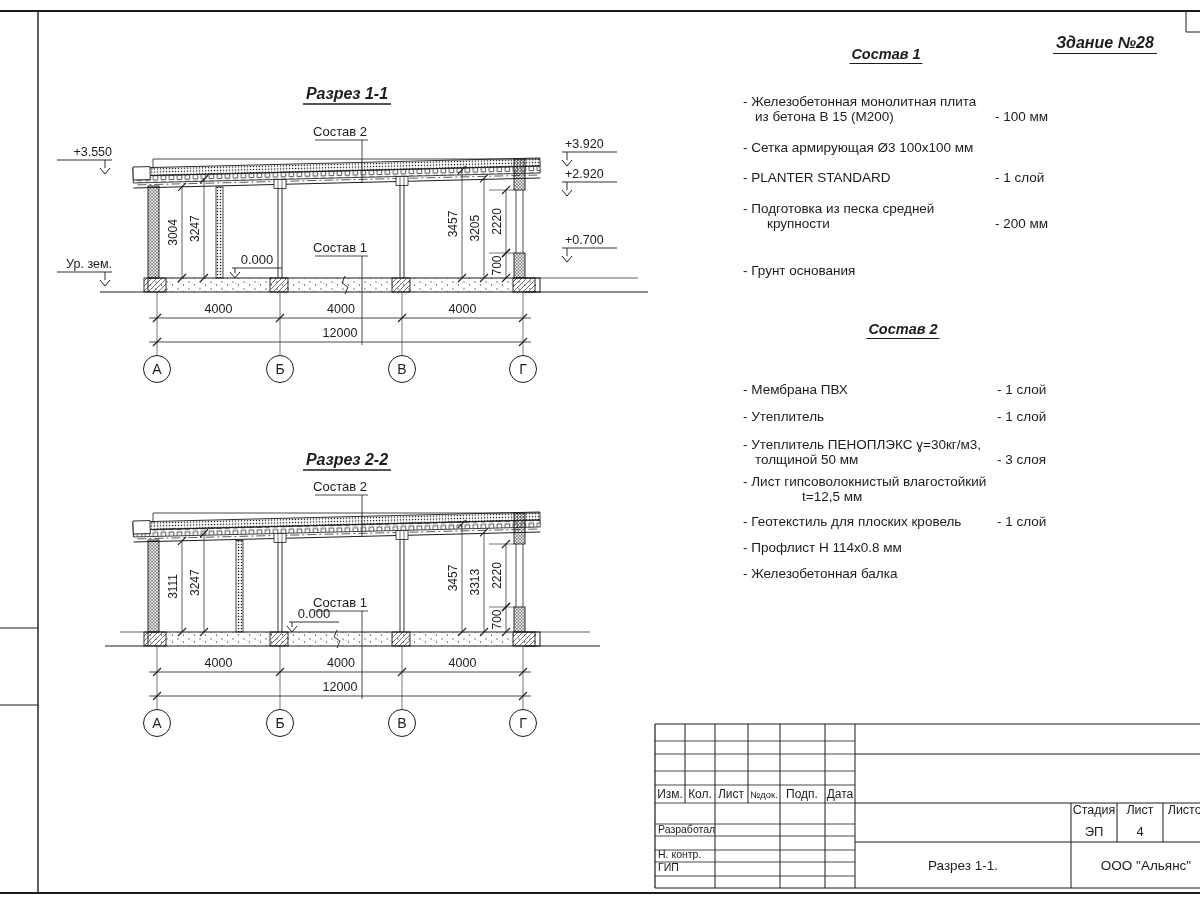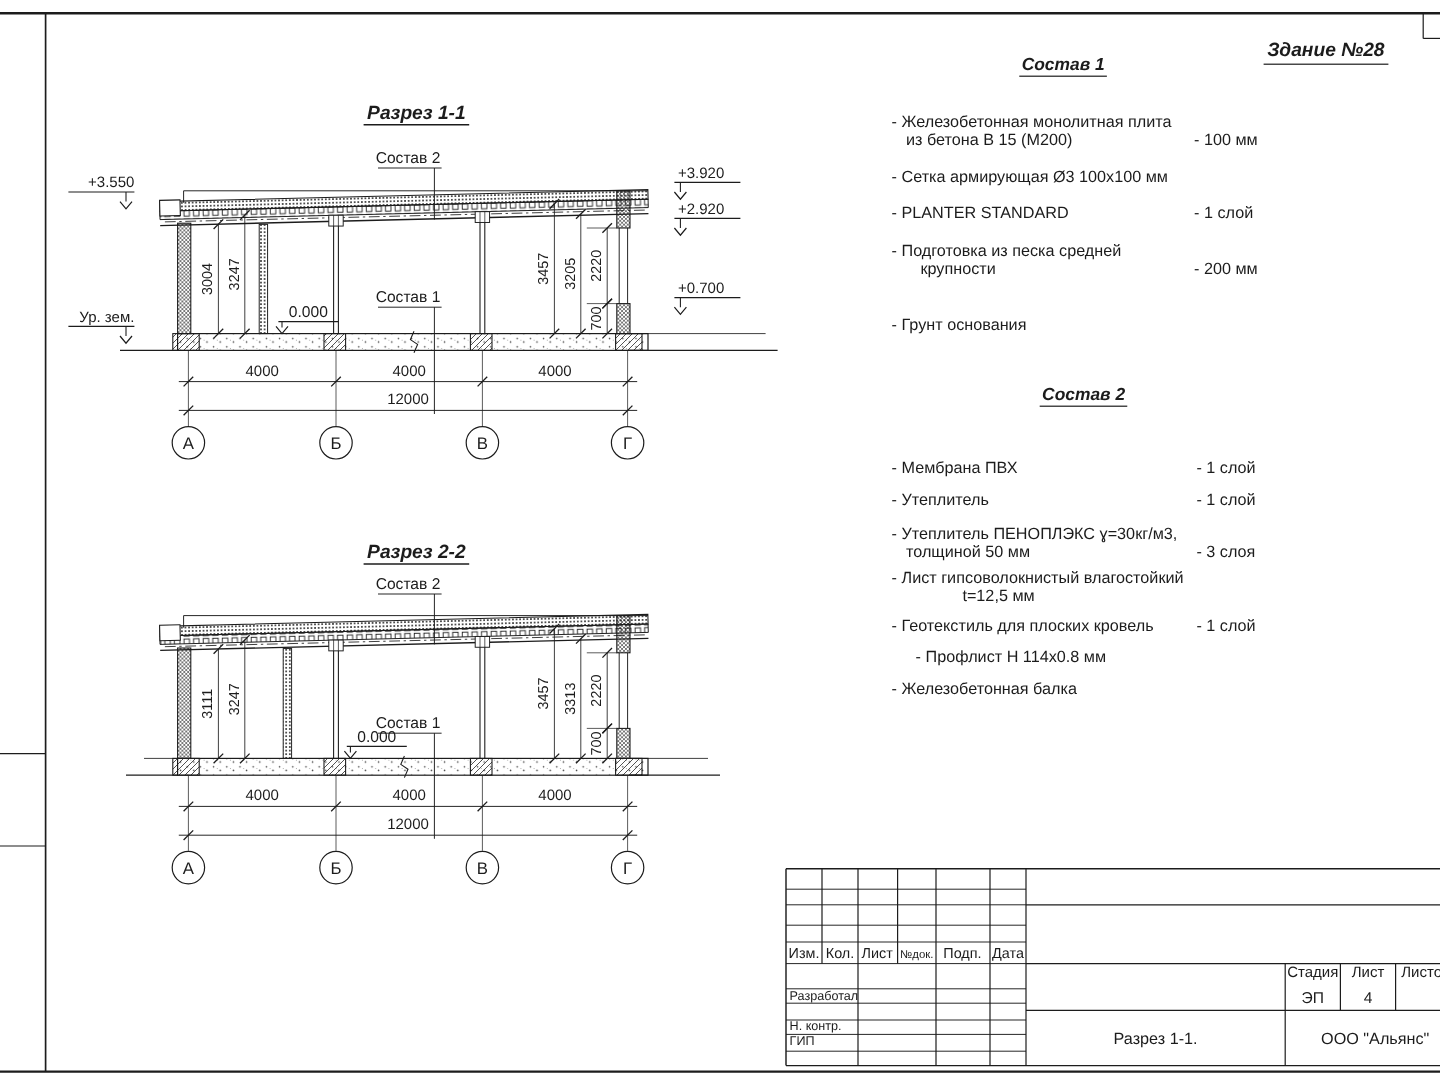--- a/index.html
+++ b/index.html
@@ -333,16 +333,16 @@
       <div class="c-val" style="left: 997px; top: 382px;">- 1 слой</div>
       <div class="c-line" style="left: 743px; top: 409px;">- Утеплитель</div>
       <div class="c-val" style="left: 997px; top: 409px;">- 1 слой</div>
       <div class="c-line" style="left: 743px; top: 437px;">- Утеплитель ПЕНОПЛЭКС ɣ=30кг/м3,</div>
       <div class="c-line" style="left: 755px; top: 452px; text-align: center;">толщиной 50 мм</div>
       <div class="c-val" style="left: 997px; top: 452px;">- 3 слоя</div>
       <div class="c-line" style="left: 743px; top: 474px;">- Лист гипсоволокнистый влагостойкий</div>
       <div class="c-line" style="left: 755px; top: 489px; margin-left: 47px;">t=12,5 мм</div>
       <div class="c-line" style="left: 743px; top: 514px;">- Геотекстиль для плоских кровель</div>
       <div class="c-val" style="left: 997px; top: 514px;">- 1 слой</div>
-      <div class="c-line" style="left: 743px; top: 540px; margin-left: 20px;">- Профлист Н 114х0.8 мм</div>
+      <div class="c-line" style="left: 743px; top: 540px;">- Профлист Н 114х0.8 мм</div>
       <div class="c-line" style="left: 743px; top: 566px;">- Железобетонная балка</div>
     </div>
 </div>
 
 </body></html>

